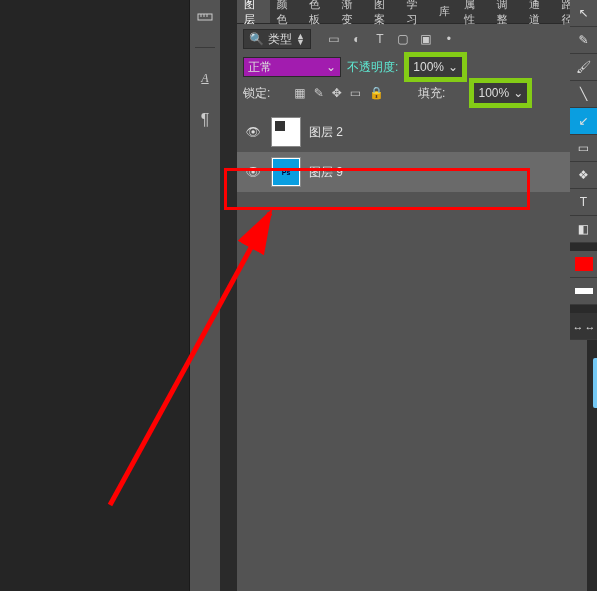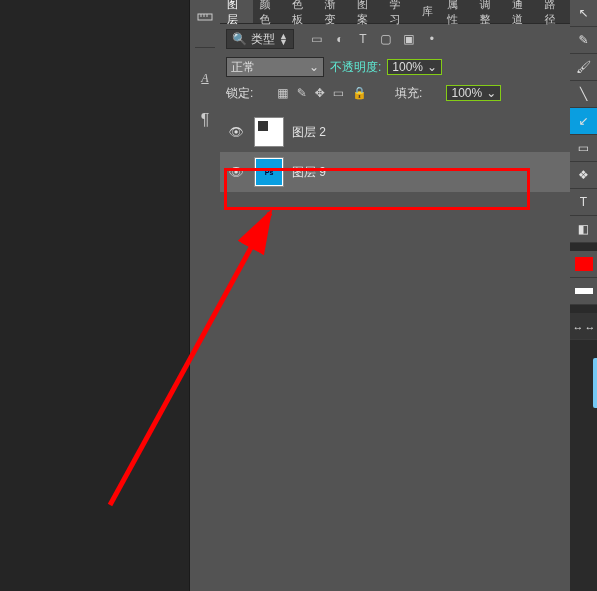--- a/index.html
+++ b/index.html
@@ -17,35 +17,35 @@
 .rcol{position:absolute;right:0;top:0;width:27px;background:#535353;display:flex;flex-direction:column}
 .rcol .slot{width:27px;height:27px;display:flex;align-items:center;justify-content:center;border-bottom:1px solid #3a3a3a;color:#e0e0e0}
 .rcol .slot.sel{background:#0a9ee0}
 .rcol .sep{height:8px;background:#2a2a2a}
 .swatch{width:27px;height:25px;display:flex;align-items:center;justify-content:center}
 .swatch span{width:18px;height:14px;display:block}
 .arrowbox{background:#353535;color:#eee;font-size:11px;letter-spacing:-1px;height:22px}
 .fliph{width:4px;height:50px;background:#75c9f5;position:absolute;right:0;top:358px;border-radius:2px 0 0 2px}
 
 
-.panel{position:absolute;left:220px;top:0;width:350px;height:591px;background:#535353}
+.panel{position:absolute;left:237px;top:0;width:350px;height:591px;background:#535353}
 .tabs{display:flex;background:#383838;height:24px;align-items:stretch;border-bottom:1px solid #2a2a2a}
 .tabs .tab{padding:0 7px;display:flex;align-items:center;color:#ccc;font-size:11px}
 .tabs .tab.active{background:#535353;color:#fff}
 
 .row1{display:flex;align-items:center;height:30px;padding:0 6px;gap:6px}
 .search{display:flex;align-items:center;background:#3a3a3a;border:1px solid #2a2a2a;height:20px;padding:0 5px;gap:4px;color:#ddd}
 .carets{color:#ccc;font-size:9px;line-height:6px}
 .filt{display:flex;gap:9px;margin-left:10px;color:#ccc}
 .filt span{width:14px;text-align:center}
 
 .row2{display:flex;align-items:center;height:26px;padding:0 6px;gap:6px}
-.drop{background:#737373;border:1px solid #2a2a2a;height:20px;width:98px;display:flex;align-items:center;justify-content:space-between;padding:0 4px;color:#ddd}
+.drop{background:#a21caf;border:1px solid #2a2a2a;height:20px;width:98px;display:flex;align-items:center;justify-content:space-between;padding:0 4px;color:#ddd}
 .lbl{color:#5eead4}
-.pct{display:flex;align-items:center;background:#3a3a3a;border:1px solid #84cc16;height:16px;padding:0 4px;gap:4px;color:#ddd}
+.pct{display:flex;align-items:center;background:#3a3a3a;border:5px solid #84cc16;height:30px;padding:0 4px;gap:4px;color:#ddd}
 
 .row3{display:flex;align-items:center;height:26px;padding:0 6px;gap:24px;color:#ddd}
 .lockic{display:flex;gap:8px;color:#ccc}
 
 .layers{margin-top:6px}
 .layer{display:flex;align-items:center;height:40px;padding:0 6px;gap:8px}
 .layer .eye{width:20px;height:20px;display:flex;align-items:center;justify-content:center;color:#ddd}
 .layer .th{width:30px;height:30px;border:1px solid #888;background:#fff;position:relative;display:flex;align-items:center;justify-content:center}
 .layer .nm{color:#e5e5e5}
 .layer.sel{background:#6a6a6a}
@@ -123,21 +123,21 @@
 
   <div class="row3">
     <span>锁定:</span>
     <div class="lockic" id="lockic">
         <span>▦</span>
         <span>✎</span>
         <span>✥</span>
         <span>▭</span>
         <span>🔒</span>
       </div>
-    <span style="margin-left:4px">填充:</span>
+    <span style="margin-left:10px">填充:</span>
     <div class="pct">
       <span>100%</span>
       <span>⌄</span>
     </div>
   </div>
 
   <div class="layers" id="layers">
       <div class="layer">
         <div class="eye">👁</div>
         <div class="th chk">

